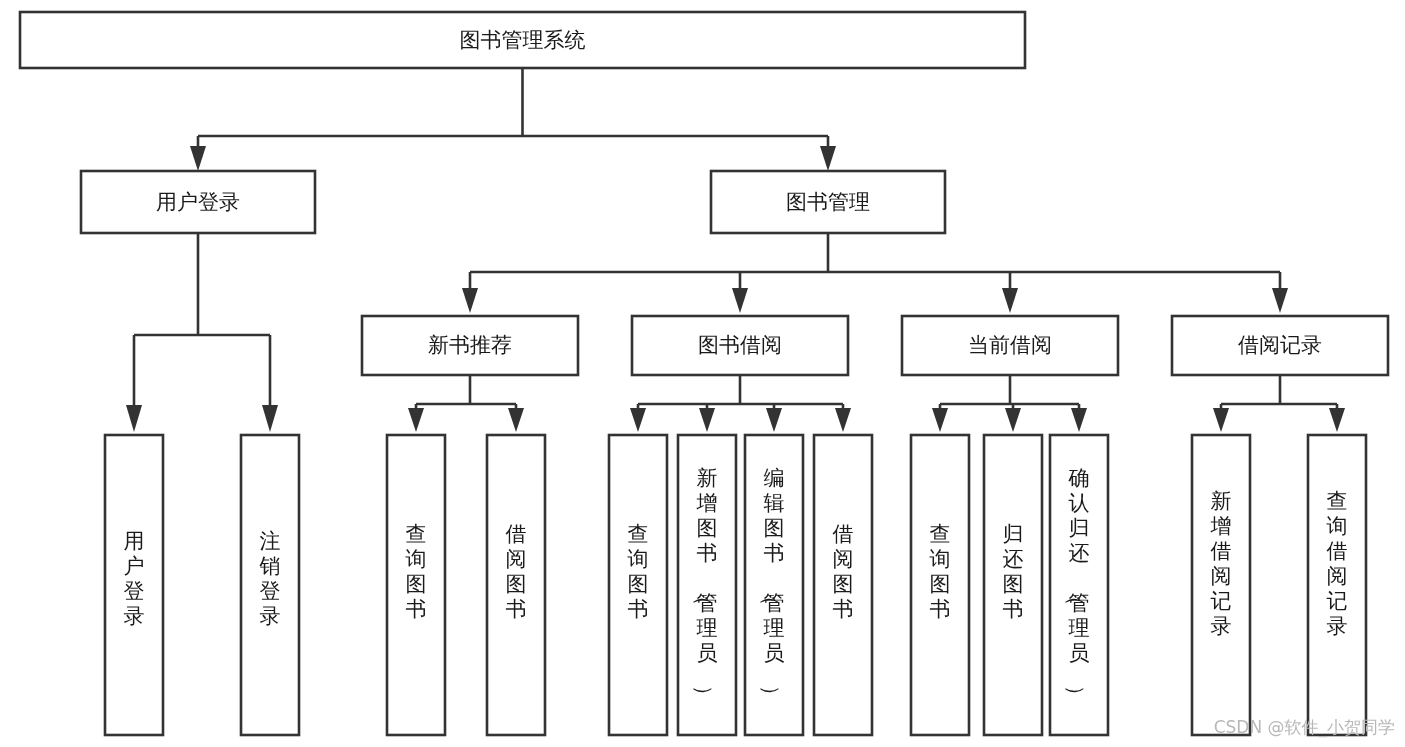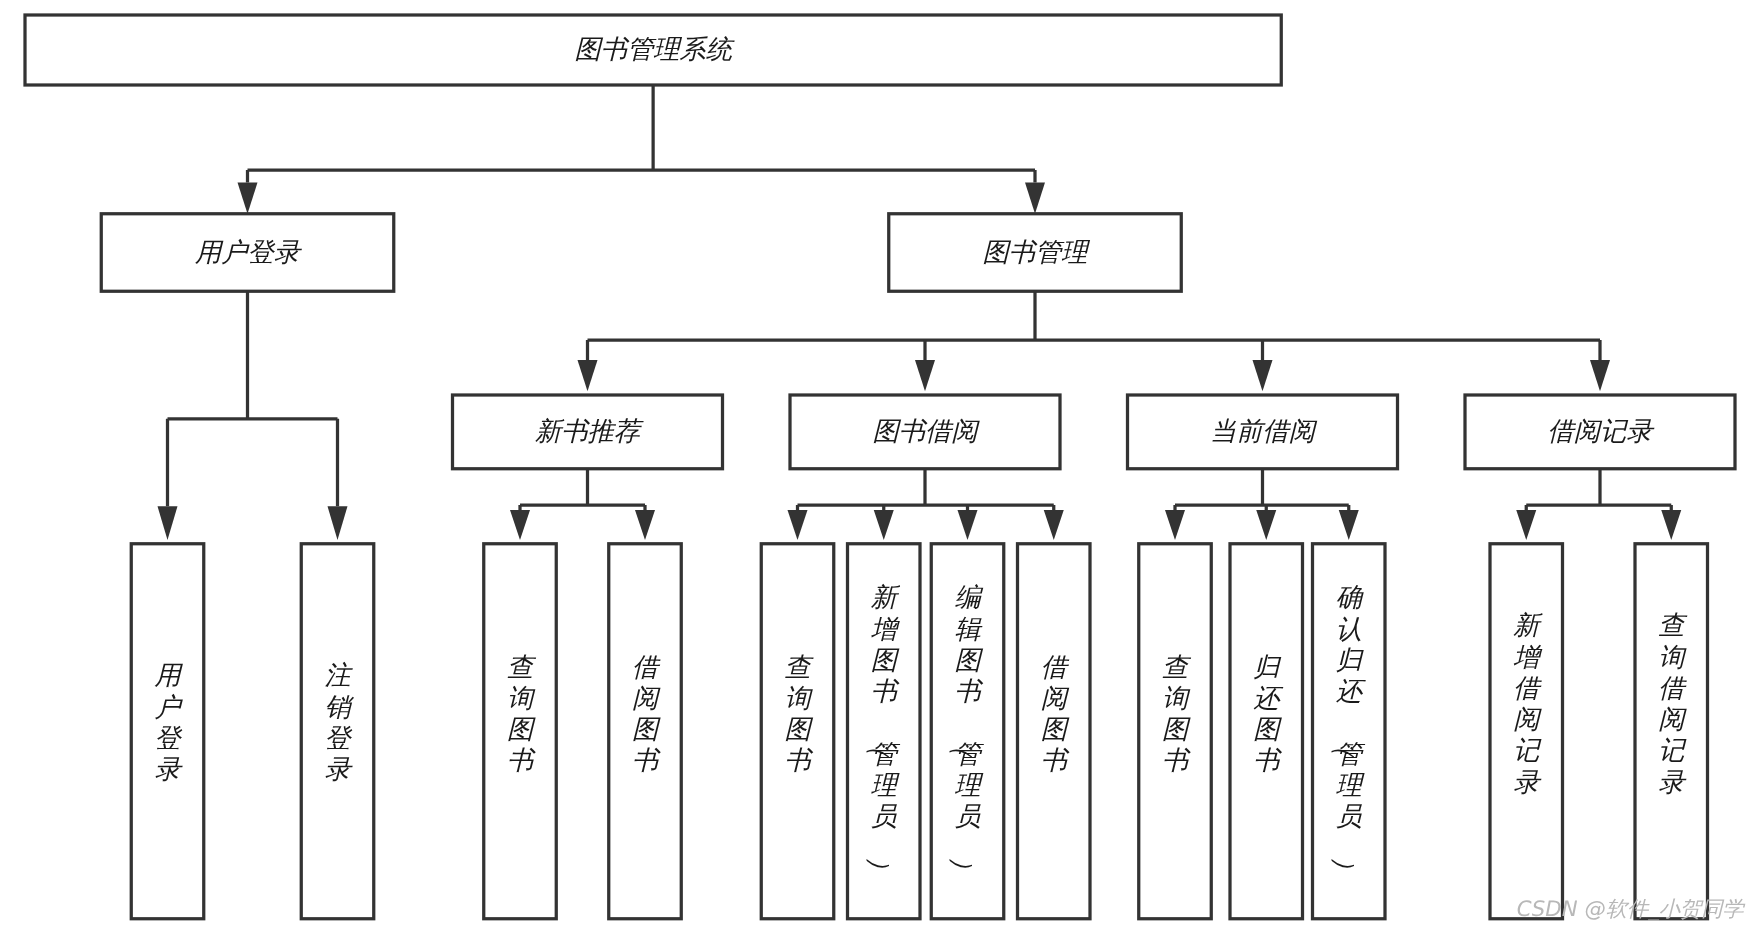--- a/index.html
+++ b/index.html
@@ -13,21 +13,20 @@
     font-family: "DejaVu Sans", "Liberation Sans", sans-serif;
     position: relative;
     overflow: hidden;
   }
   #diagram-root {
     position: absolute;
     left: 0;
     top: 0;
     width: 1286px;
     height: 747px;
-    font-style: italic;
   }
   svg.flow {
     display: block;
     width: 1405px;
     height: 747px;
   }
   .node-rect {
     fill: #ffffff;
     stroke: #333333;
     stroke-width: 2.6;

